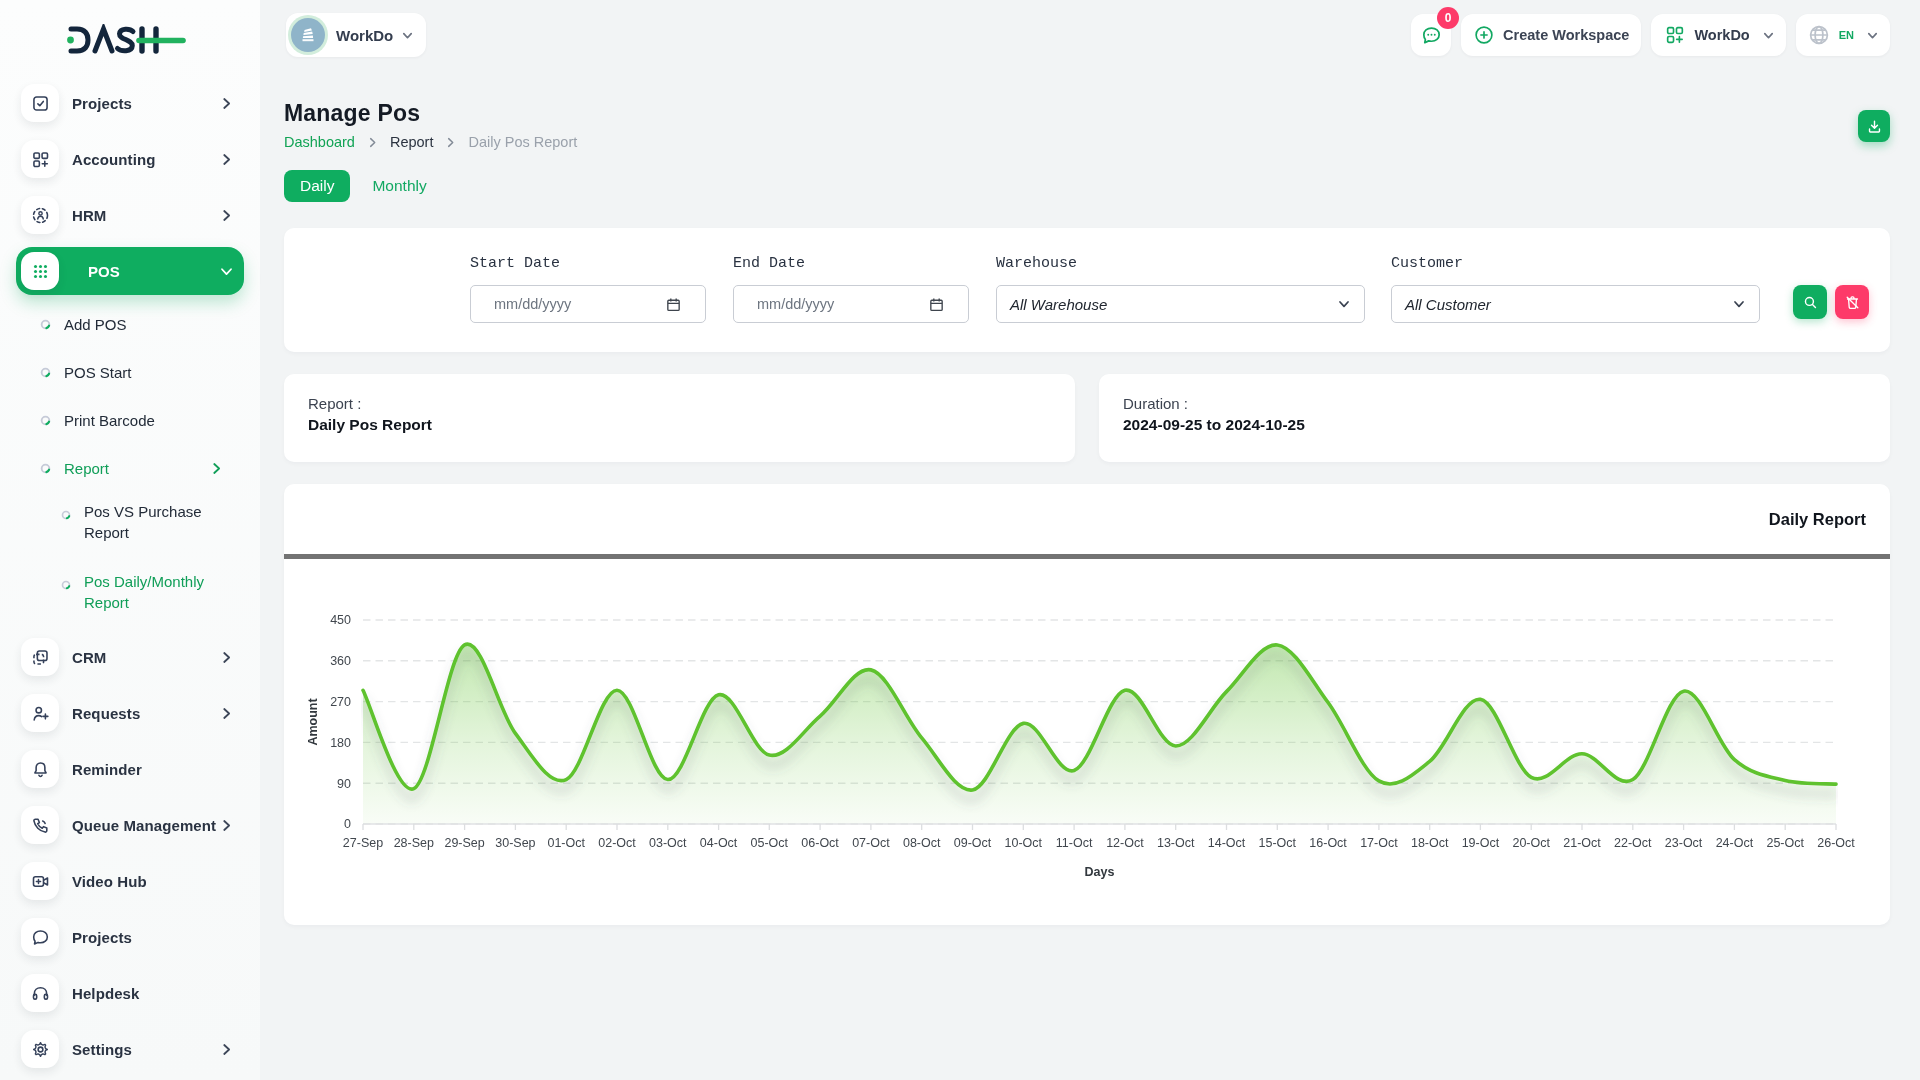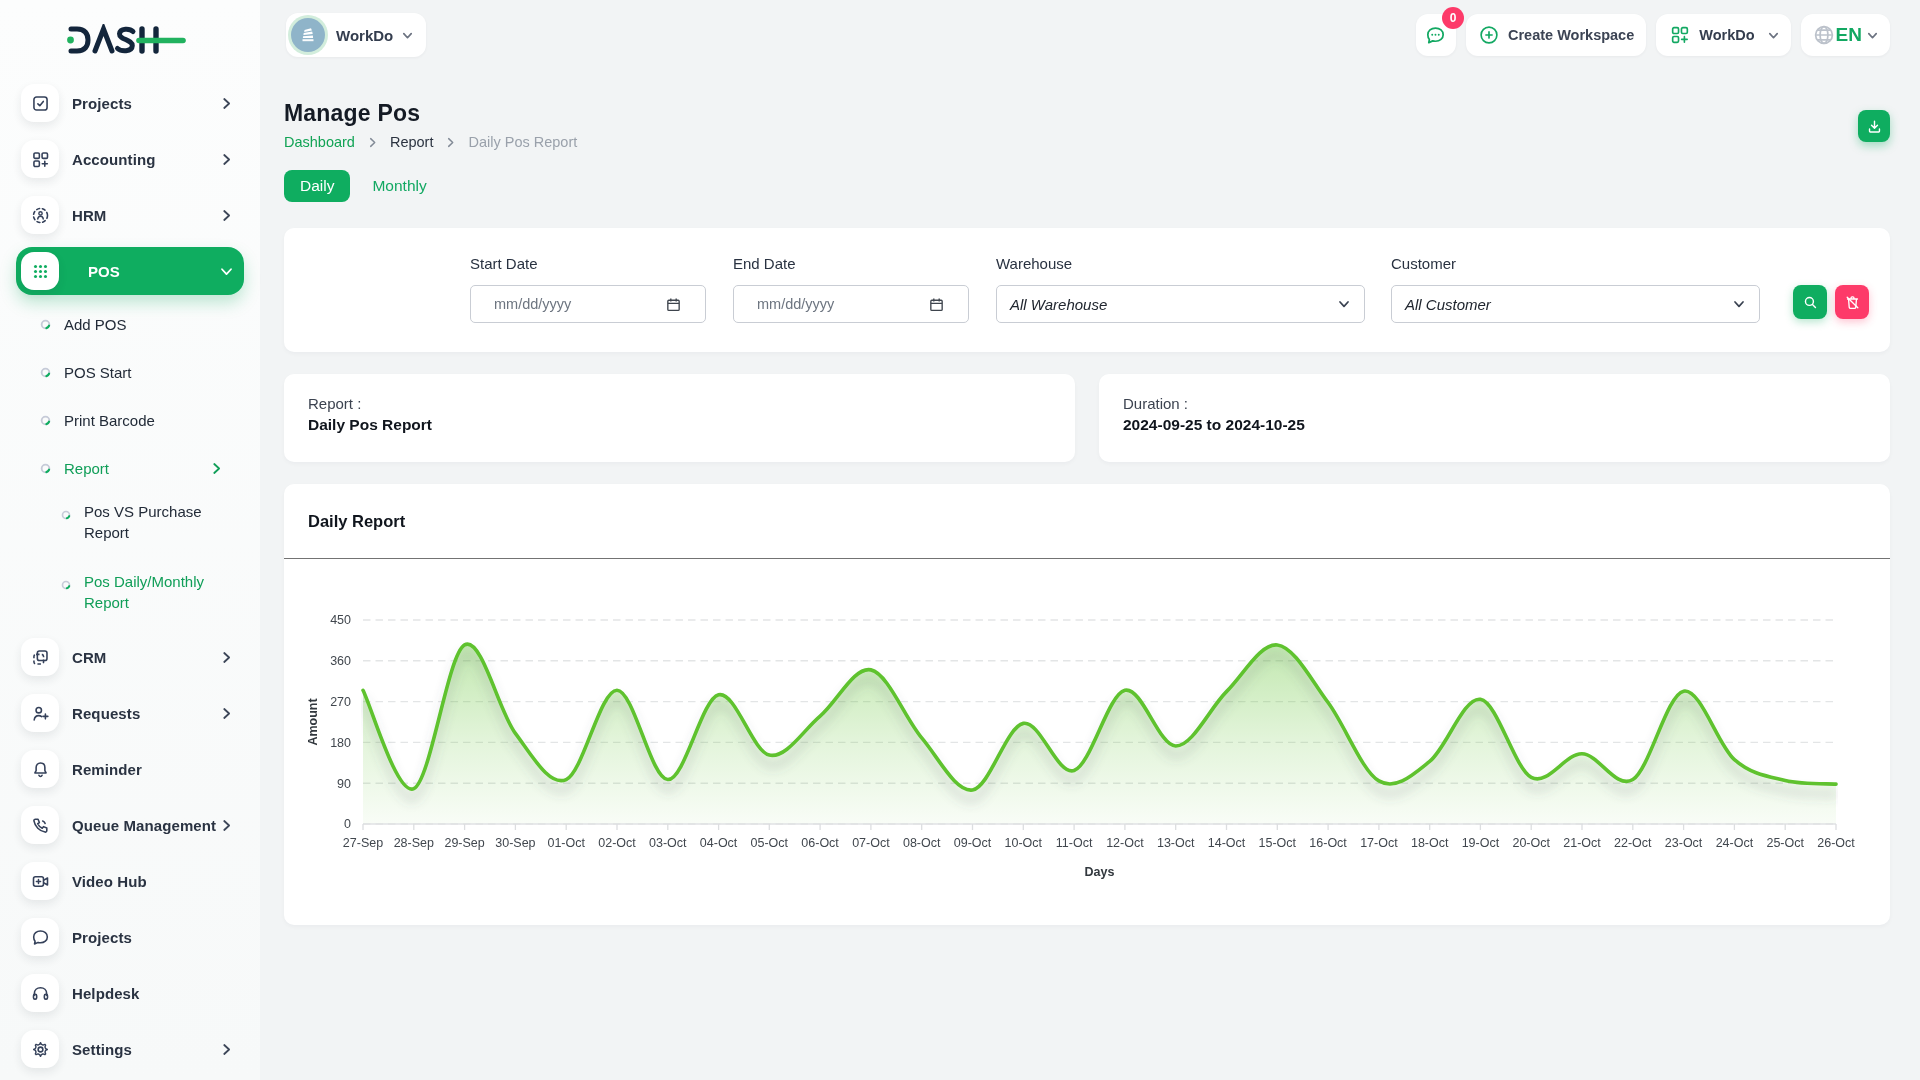--- a/index.html
+++ b/index.html
@@ -76,21 +76,21 @@
     cursor:pointer; border:none; font-family:inherit;
   }
   .chat-btn { width:40px; justify-content:center; position:relative; }
   .chat-badge {
     position:absolute; top:-7px; right:-8px; min-width:22px; height:22px;
     background:#fd3a69; color:#fff; border-radius:50%;
     font-size:12px; font-weight:700; display:flex; align-items:center; justify-content:center;
   }
   .cw-btn { padding:0 12px; gap:8px; font-size:14.5px; font-weight:600; color:#3c4454; }
   .wd-btn { padding:0 11px 0 13px; gap:8px; font-size:14.5px; font-weight:600; color:#343d4e; }
-  .lang-btn { padding:0 11px 0 11px; font-size:19px; font-weight:700; }
+  .lang-btn { padding:0 11px 0 11px; gap:8px; font-size:11px; font-weight:700; }
   .lang-label { color:#12a862; }
   .chev-gap { margin-left:4px; display:flex; }
 
   
   .content { position:absolute; left:284px; top:70px; width:1606px; }
   .page-title { font-size:23px; font-weight:700; color:#141a24; margin-top:30px; letter-spacing:.2px; }
   .breadcrumb { display:flex; align-items:center; margin-top:7px; font-size:14.5px; }
   .crumb-link { color:#12a355; font-weight:500; cursor:pointer; }
   .crumb-mid { color:#2b3340; font-weight:500; cursor:pointer; }
   .crumb-muted { color:#9aa1ab; font-weight:500; }
@@ -108,21 +108,21 @@
   .float-dl {
     position:absolute; right:30px; top:110px; width:32px; height:32px;
     background:#0fad60; border:none; border-radius:8px; cursor:pointer;
     display:flex; align-items:center; justify-content:center;
     box-shadow:0 4px 10px rgba(15,173,96,.35); z-index:6;
   }
 
   .card { background:#fff; border-radius:10px; box-shadow:0 2px 4px rgba(30,40,50,0.035); }
   .filter-card { margin-top:26px; height:124px; display:flex; align-items:flex-start; position:relative; }
   .f-group { display:flex; flex-direction:column; }
-  .f-label { font-size:15px; font-weight:500; color:#293241; margin-bottom:13px; }
+  .f-label { font-size:15px; font-weight:500; color:#293241; margin-bottom:13px;font-family:Liberation Mono, monospace; }
   .f-date {
     width:236px; height:38px; border:1px solid #c9cdd4; border-radius:5px;
     display:flex; align-items:center; padding:0 23px; cursor:text; background:#fff;
   }
   .f-date-text { font-size:14.5px; color:#6d7580; flex:1; }
   .f-select {
     height:38px; border:1px solid #c9cdd4; border-radius:5px;
     display:flex; align-items:center; padding:0 13px; cursor:pointer; background:#fff;font-style:italic;
   }
   .f-select-text { font-size:15px; color:#20262f; flex:1; }
@@ -132,21 +132,21 @@
   }
   .sq-green { background:#0fad60; box-shadow:0 3px 8px rgba(15,173,96,.3); }
   .sq-pink { background:#fd3a69; box-shadow:0 3px 8px rgba(253,58,105,.3); }
 
   .info-row { display:flex; gap:24px; margin-top:22px; }
   .info-card { flex:1; height:88px; padding:21px 24px; }
   .info-label { font-size:15px; color:#3c4350; font-weight:400; }
   .info-value { font-size:15.5px; color:#10151d; font-weight:700; margin-top:4px; }
 
   .chart-card { margin-top:22px; height:441px; }
-  .chart-head { height:75px; display:flex; align-items:center; padding:0 24px; border-bottom:1px solid #737373; }
+  .chart-head { height:75px; display:flex; align-items:center; padding:0 24px; border-bottom:5px solid #737373;justify-content:flex-end; }
   .chart-title { font-size:16.5px; font-weight:700; color:#10151d; }
   .chart-body { position:relative; }
 </style>
 </head>
 <body>
 
 <aside class="sidebar">
   <div class="logo-wrap">
     <svg width="124" height="32" viewBox="0 0 124 32">
 

